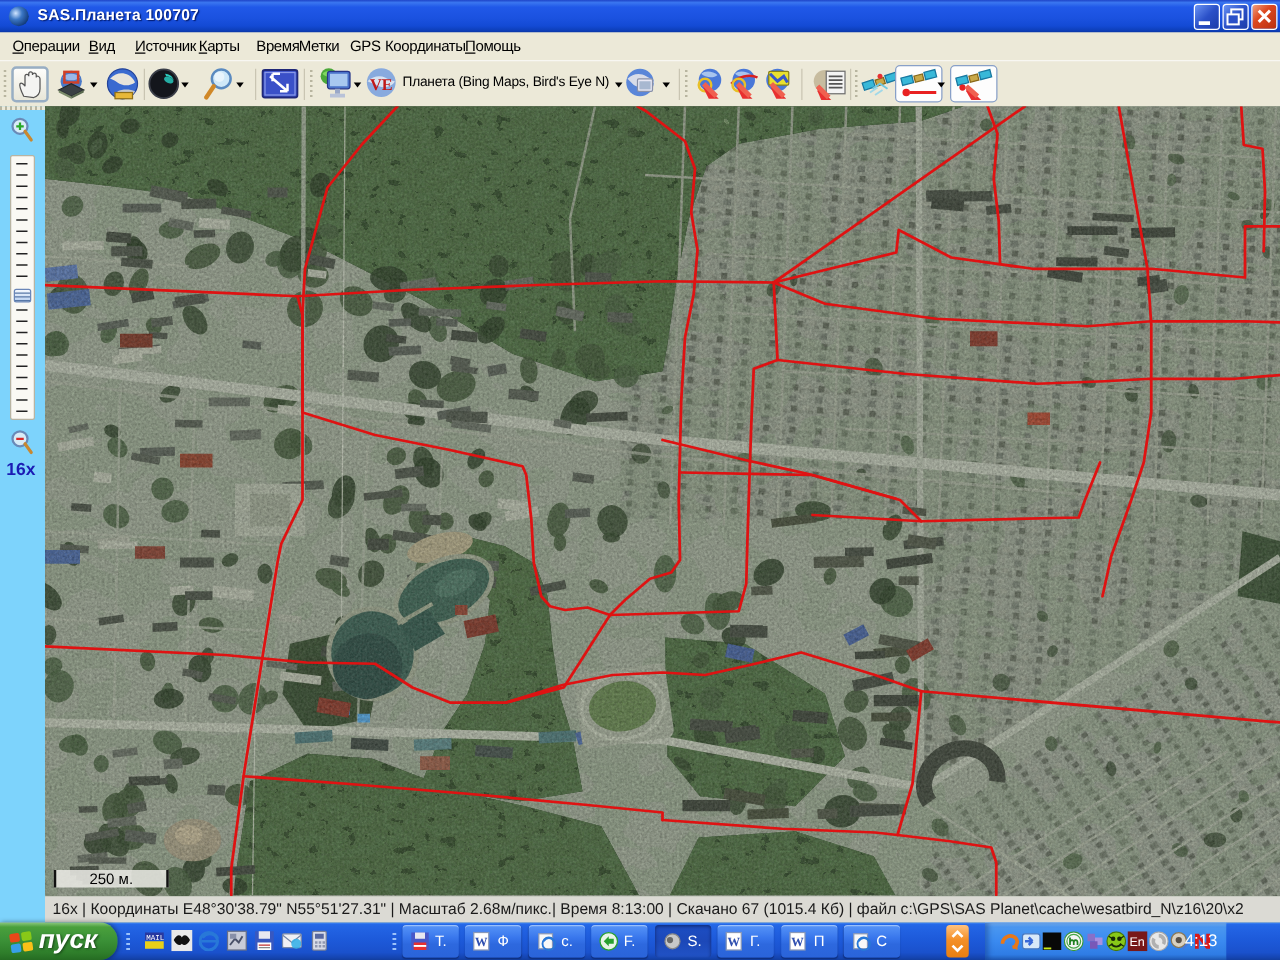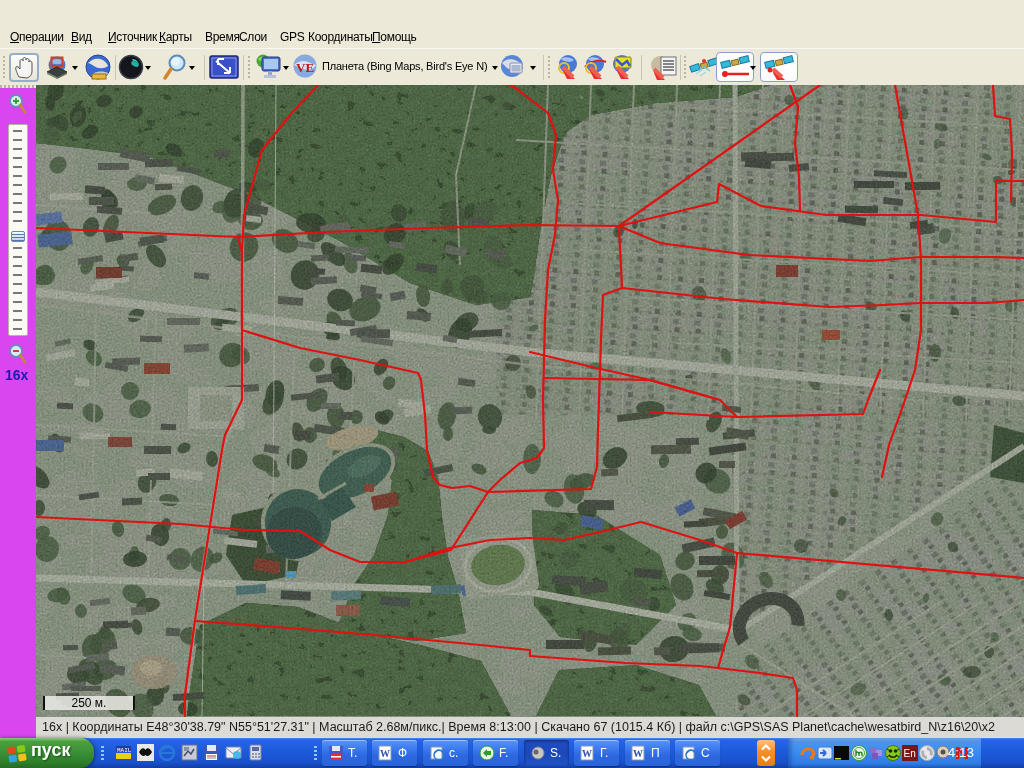--- a/index.html
+++ b/index.html
@@ -17,66 +17,80 @@
 #menubar{position:absolute;left:0;top:26px;width:1024px;height:22px;background:#ece9d8;
  font-size:12px;color:#000;letter-spacing:-0.3px}
 #menubar span{position:absolute;top:4px}
 #menubar u{text-decoration:underline}
 #toolbar{position:absolute;left:0;top:48px;width:1024px;height:37px;background:#ece9d8;border-top:1px solid #f8f7f2}
 .grip{position:absolute;top:7px;width:2px;height:24px;
  background:repeating-linear-gradient(180deg,#b8b5a0 0 2px,#ece9d8 2px 4px)}
 .tsep{position:absolute;top:6px;width:1px;height:25px;background:#c9c5b2}
 .darr{position:absolute;top:17px;width:0;height:0;border-left:3.5px solid transparent;border-right:3.5px solid transparent;border-top:4px solid #000}
 .tbi{position:absolute;top:4px}
-#leftpanel{position:absolute;left:0;top:85px;width:36px;height:653px;background:#d946ef}
+#leftpanel{position:absolute;left:0;top:85px;width:36px;height:653px;background:#7dd3fc}
 #zoomslider{position:absolute;left:8px;top:39px;width:20px;height:212px;background:#faf9f4;
  border:1px solid #b8b4a2;border-radius:2px}
 #zoomthumb{position:absolute;left:2px;top:106px;width:14px;height:11px;background:linear-gradient(180deg,#f4f8fe,#b8d0f0);border:1px solid #6a86b8;border-radius:2px}
 .zlabel{position:absolute;left:5px;top:282px;width:30px;color:#1b1bb4;font-weight:bold;font-size:14px}
 #map{position:absolute;left:36px;top:85px;width:988px;height:760px;overflow:hidden;background:#93a08d}
 #scalebox{position:absolute;left:7px;top:611px;width:92px;height:14px;background:rgba(232,232,226,0.88);
  border-left:2px solid #111;border-right:2px solid #111;color:#000;font-size:12px;text-align:center;line-height:14px}
 #minimap{position:absolute;right:0;bottom:0;width:47px;height:47px;background:#c9c9c9;border:2px solid #1a1a1a;border-right:none;border-bottom:none}
 #minimap .inner{position:absolute;left:7px;top:5px;right:0;bottom:0;background:linear-gradient(180deg,#5e6a56 0%,#515c49 55%,#2a3522 78%,#1d2819 100%)}
 #minimap .vp{position:absolute;left:16px;top:17px;width:17px;height:13px;background:#b3b29e;border:2px solid #3636a8}
 #minimap .b1{position:absolute;left:7px;top:6px;width:9px;height:9px;border-radius:50%;background:radial-gradient(circle at 40% 40%,#b9f07e,#48b820);border:1px solid #9ab8d8}
 #minimap .b2{position:absolute;left:20px;top:6px;width:9px;height:9px;border-radius:50%;background:radial-gradient(circle at 40% 40%,#f8a088,#d83818);border:1px solid #9ab8d8}
 #statusbar{position:absolute;left:36px;top:717px;width:988px;height:21px;background:rgba(225,223,217,0.93);
  color:#1a1a1a;font-size:12.5px;line-height:20px;white-space:nowrap;overflow:hidden}
 #statusbar .in{padding-left:6px}
 #taskbar{position:absolute;left:0;top:738px;width:1024px;height:30px;
  background:linear-gradient(180deg,#4a8ef5 0%,#2569e8 5%,#2365e5 10%,#1d5ada 45%,#1a51cc 80%,#1545b2 93%,#123e9e 100%)}
 #startbtn{position:absolute;left:0;top:0;width:94px;height:30px;border-radius:0 14px 14px 0;
  background:linear-gradient(180deg,#8cc87e 0%,#4aa03c 12%,#3c9238 45%,#2e7d2a 82%,#256b22 100%);
  box-shadow:1px 0 4px rgba(0,0,0,0.45)}
-#startbtn .txt{position:absolute;left:31px;top:2px;color:#fff;font-size:18px;font-weight:bold;text-shadow:1px 1px 2px #1a4a18}
+#startbtn .txt{position:absolute;left:31px;top:2px;color:#fff;font-size:21px;font-weight:bold;font-style:italic;text-shadow:1px 1px 2px #1a4a18}
 .qlicon{position:absolute;top:6px;width:17px;height:17px}
 .taskbtn{position:absolute;top:2px;width:45px;height:26px;border-radius:3px;background:linear-gradient(180deg,#5795f8 0%,#3876ec 40%,#2d68de 60%,#2a64da 100%);
  box-shadow:inset 0 1px 0 rgba(255,255,255,0.4),0 1px 1px rgba(0,0,20,0.3);color:#fff;font-size:12px}
 .taskbtn.active{background:linear-gradient(180deg,#1d4ec4 0%,#1c48b8 50%,#2153c6 100%);box-shadow:inset 0 1px 3px rgba(0,0,30,0.5)}
 .taskbtn .tx{position:absolute;left:26px;top:6px}
 .taskbtn .ic{position:absolute;left:6px;top:5px;width:16px;height:16px}
 #tray{position:absolute;left:788px;top:0;width:193px;height:30px;
  background:linear-gradient(180deg,#7cb8fa 0%,#4a97f0 12%,#3a8af0 50%,#2f7ce4 86%,#2261bc 100%);
  box-shadow:inset 3px 0 4px rgba(10,40,120,0.4)}
 #tray .clock{position:absolute;right:7px;top:7px;color:#fff;font-size:13.5px}
 .trayicon{position:absolute;top:7px;width:16px;height:16px}
 #chevbtn{position:absolute;left:757px;top:2px;width:18px;height:26px;border-radius:3px;
  background:linear-gradient(180deg,#ffc27e,#f49028 45%,#e87e10)}
 .dothandle{position:absolute;top:8px;width:3px;height:14px;background:repeating-linear-gradient(180deg,#9cc2fa 0 2px,transparent 2px 4px)}
 </style></head>
 <body>
 <div id="root">
+  <div id="titlebar">
+    <div class="ticon"></div>
+    <div class="ttext">SAS.Планета 100707</div>
+    <div class="wbtn" id="btnmin"><svg width="19" height="19">
+          <rect x="3" y="13" width="9" height="3" fill="#fff"></rect>
+        </svg></div>
+    <div class="wbtn" id="btnmax"><svg width="19" height="19">
+          <rect x="6" y="3.5" width="9" height="8" fill="none" stroke="#fff" stroke-width="1.6"></rect>
+          <rect x="3" y="7.5" width="9" height="8" fill="#2a50c8" stroke="#fff" stroke-width="1.6"></rect>
+        </svg></div>
+    <div class="wbtn" id="btncls"><svg width="19" height="19">
+          <path d="M5 4.5 L14 13.5 M14 4.5 L5 13.5" stroke="#fff" stroke-width="2.4"></path>
+        </svg></div>
+  </div>
   <div id="menubar">
     <span style="left:10px"><u>О</u>перации</span>
     <span style="left:71px"><u>В</u>ид</span>
     <span style="left:108px"><u>И</u>сточник</span>
     <span style="left:159px"><u>К</u>арты</span>
     <span style="left:205px">Время</span>
-    <span style="left:239px">Слои</span>
+    <span style="left:239px">Метки</span>
     <span style="left:280px">GPS</span>
     <span style="left:308px">Координаты</span>
     <span style="left:372px"><u>П</u>омощь</span>
   </div>
   <div id="toolbar">
     <div class="grip" style="left:3px"></div>
     <div class="tbi" style="left:9px;width:30px;height:29px;border:2px solid #98aec4;border-radius:4px;background:linear-gradient(180deg,#fdfdfb,#e8e6d8)">
       <svg width="28" height="27" viewBox="0 0 28 27">
           <g stroke="#555" stroke-width="1" fill="#f4f4f2">
             <path d="M8 22 C6 18 4 14 5 12 C6 11 8 12 9 14 L9 6 C9 4 12 4 12 6 L12 4 C12 2 15 2 15 4 L15 5 C15 3 18 3 18 5 L18 7 C18 5 21 6 21 8 L21 16 C21 20 19 22 16 23 Z"></path>

